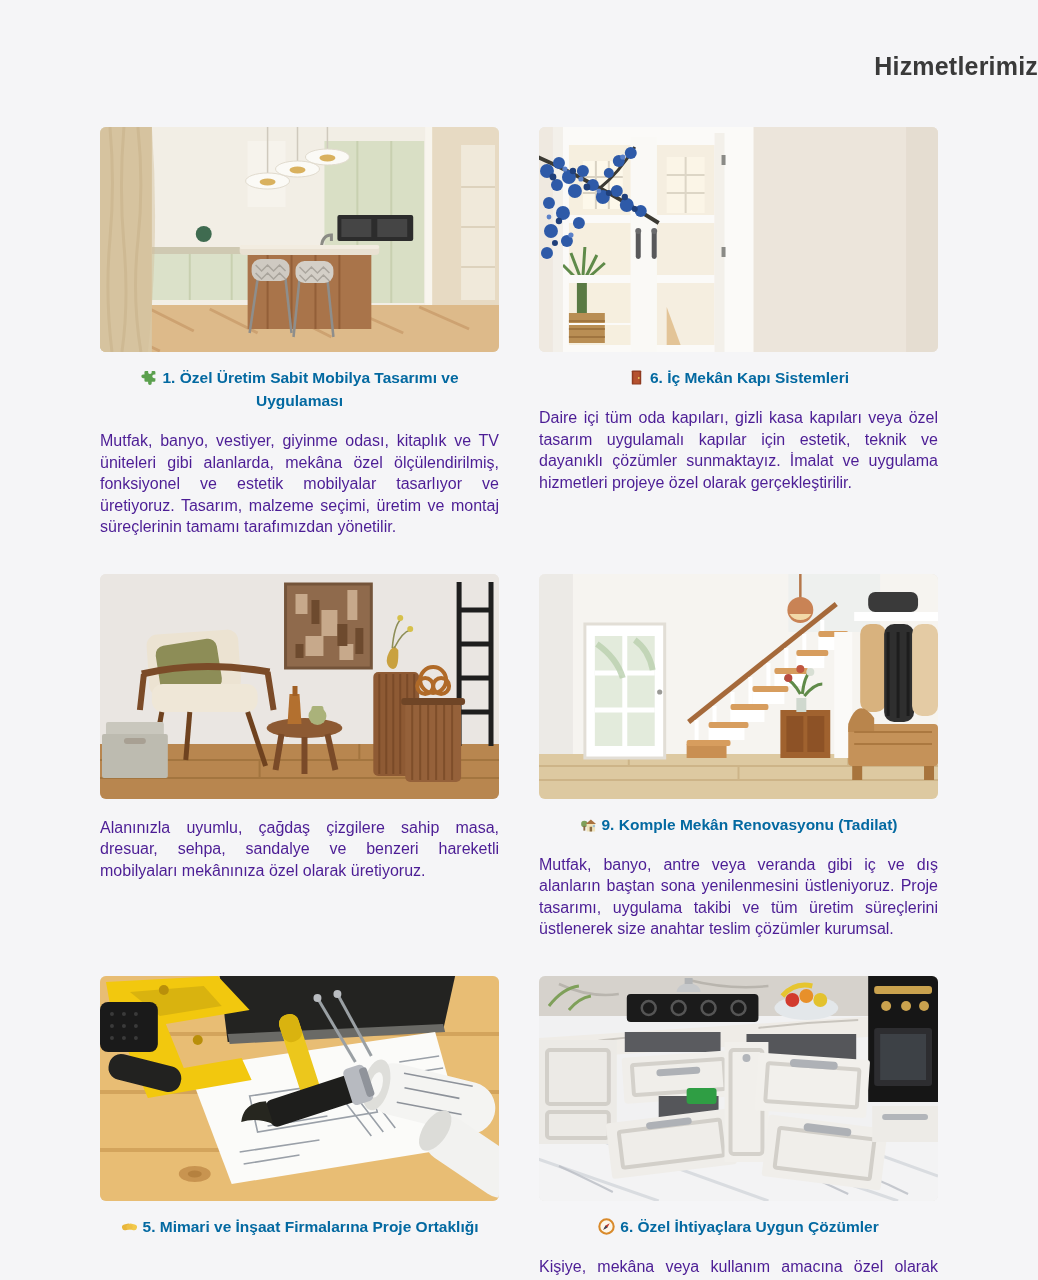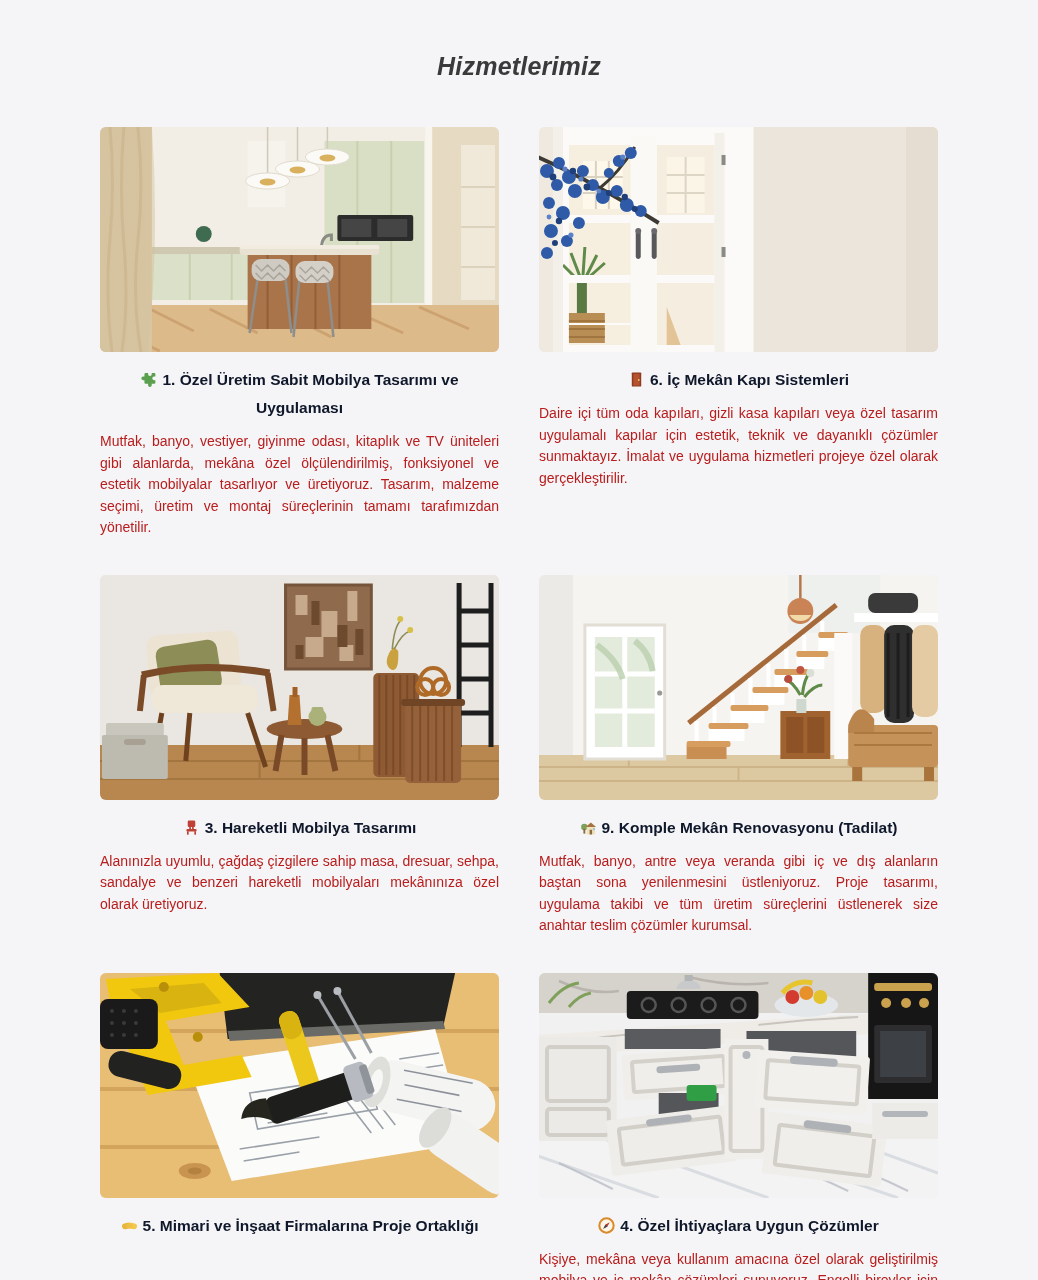--- a/index.html
+++ b/index.html
@@ -5,27 +5,26 @@
   * { box-sizing: border-box; margin: 0; padding: 0; }
   html, body { background: #f5f5f7; }
   body {
     font-family: "Liberation Sans", sans-serif;
     color: #4a4a4a;
     width: 1038px;
     margin: 0 auto;
   }
   .page { padding: 52px 0 60px; }
   .page-title {
-    text-align: center;
+    text-align: right;
     font-size: 25px;
     font-weight: bold;
     color: #3a3a3a;
     letter-spacing: .2px;
     margin-bottom: 46px;
-    font-style: italic;
   }
   .services-grid {
     width: 838px;
     margin: 0 auto;
     display: grid;
     grid-template-columns: 1fr 1fr;
     column-gap: 40px;
     row-gap: 36px;
   }
   .service-card { width: 399px; }
@@ -35,34 +34,34 @@
     border-radius: 6px;
     overflow: hidden;
     background: #e8e4dd;
   }
   .service-photo svg { display: block; width: 100%; height: 100%; }
   .service-title {
     margin-top: 14px;
     text-align: center;
     font-size: 15.5px;
     font-weight: bold;
-    color: #0f172a;
-    line-height: 28px;
+    color: #0369a1;
+    line-height: 23px;
   }
   .service-title .t-icon {
     display: inline-block;
     width: 17px; height: 17px;
     vertical-align: -3px;
     margin-right: 5px;
   }
   .service-desc {
-    margin-top: 9px;
-    font-size: 14px;
+    margin-top: 18px;
+    font-size: 16px;
     line-height: 21.5px;
-    color: #b91c1c;
+    color: #4c1d95;
     text-align: justify;
   }
 </style>
 </head>
 <body>
 
 <div class="page">
   <h1 class="page-title">Hizmetlerimiz</h1>
 
   <div class="services-grid">
@@ -290,30 +289,20 @@
             </g>
           <path d="M190 120 l10 0 2 30 -14 0 z" fill="#b3702f"></path>
           <rect x="193" y="112" width="5" height="10" fill="#a05f24"></rect>
           <circle cx="218" cy="142" r="9" fill="#aab27a"></circle>
             <rect x="212" y="132" width="12" height="6" rx="2" fill="#aab27a"></rect>
           <rect x="6" y="148" width="58" height="14" rx="2" fill="#c9c7bd"></rect>
           <rect x="2" y="160" width="66" height="44" rx="2" fill="#bdbbb0"></rect>
           <rect x="24" y="164" width="22" height="6" rx="3" fill="#a8a093"></rect>
         </svg>
       </div>
-      <h3 class="service-title"><svg class="t-icon" viewBox="0 0 18 18">
-            <g fill="#bf4136">
-              <rect x="5" y="1.5" width="8" height="7" rx="1.4"></rect>
-              <rect x="6.6" y="8" width="1.8" height="3"></rect>
-              <rect x="9.6" y="8" width="1.8" height="3"></rect>
-              <rect x="3.6" y="10.6" width="10.8" height="2.6" rx="1"></rect>
-              <rect x="4.2" y="13" width="1.8" height="3.6"></rect>
-              <rect x="12" y="13" width="1.8" height="3.6"></rect>
-            </g>
-          </svg><span>3. Hareketli Mobilya Tasarımı</span></h3>
       <p class="service-desc">Alanınızla uyumlu, çağdaş çizgilere sahip masa, dresuar, sehpa, sandalye ve benzeri hareketli mobilyaları mekânınıza özel olarak üretiyoruz.</p>
     </article>
 
     <article class="service-card">
       <div class="service-photo">
         <svg viewBox="0 0 400 225" preserveAspectRatio="none">
           <rect width="400" height="225" fill="#f6f4f0"></rect>
           <rect y="180" width="400" height="45" fill="#ddc9a1"></rect>
           <path d="M0 192 h400 M0 206 h400 M90 180 v12 M200 192 v14 M310 180 v12" stroke="#cdb488" stroke-width="2"></path>
           <rect x="0" y="0" width="34" height="180" fill="#eceae6"></rect>
@@ -520,18 +509,18 @@
             <rect x="262" y="150" width="48" height="8" rx="4" fill="#aeb1b6"></rect>
           </g>
           <rect x="334" y="130" width="66" height="36" fill="#edebe7"></rect>
           <rect x="344" y="138" width="46" height="6" rx="3" fill="#b2b5ba"></rect>
         </svg>
       </div>
       <h3 class="service-title"><svg class="t-icon" viewBox="0 0 18 18">
             <circle cx="9" cy="9" r="7.6" fill="#fdf6e8" stroke="#d98a2b" stroke-width="2.2"></circle>
             <path d="M5.6 12.4 L8 8 L12.4 5.6 L10 10 z" fill="#c0392b"></path>
             <path d="M5.6 12.4 L10 10 L8 8 z" fill="#34495e"></path>
-          </svg><span>4. Özel İhtiyaçlara Uygun Çözümler</span></h3>
+          </svg><span>6. Özel İhtiyaçlara Uygun Çözümler</span></h3>
       <p class="service-desc">Kişiye, mekâna veya kullanım amacına özel olarak geliştirilmiş mobilya ve iç mekân çözümleri sunuyoruz. Engelli bireyler için erişilebilir tasarımlar, kurumsal ihtiyaçlara yönelik fonksiyonel uygulamalar ve özel ölçülerde üretim gibi alanlarda esnek ve yaratıcı çözümler geliştiriyoruz.</p>
     </article>
 
   </div>
 </div>
 
 </body></html>

